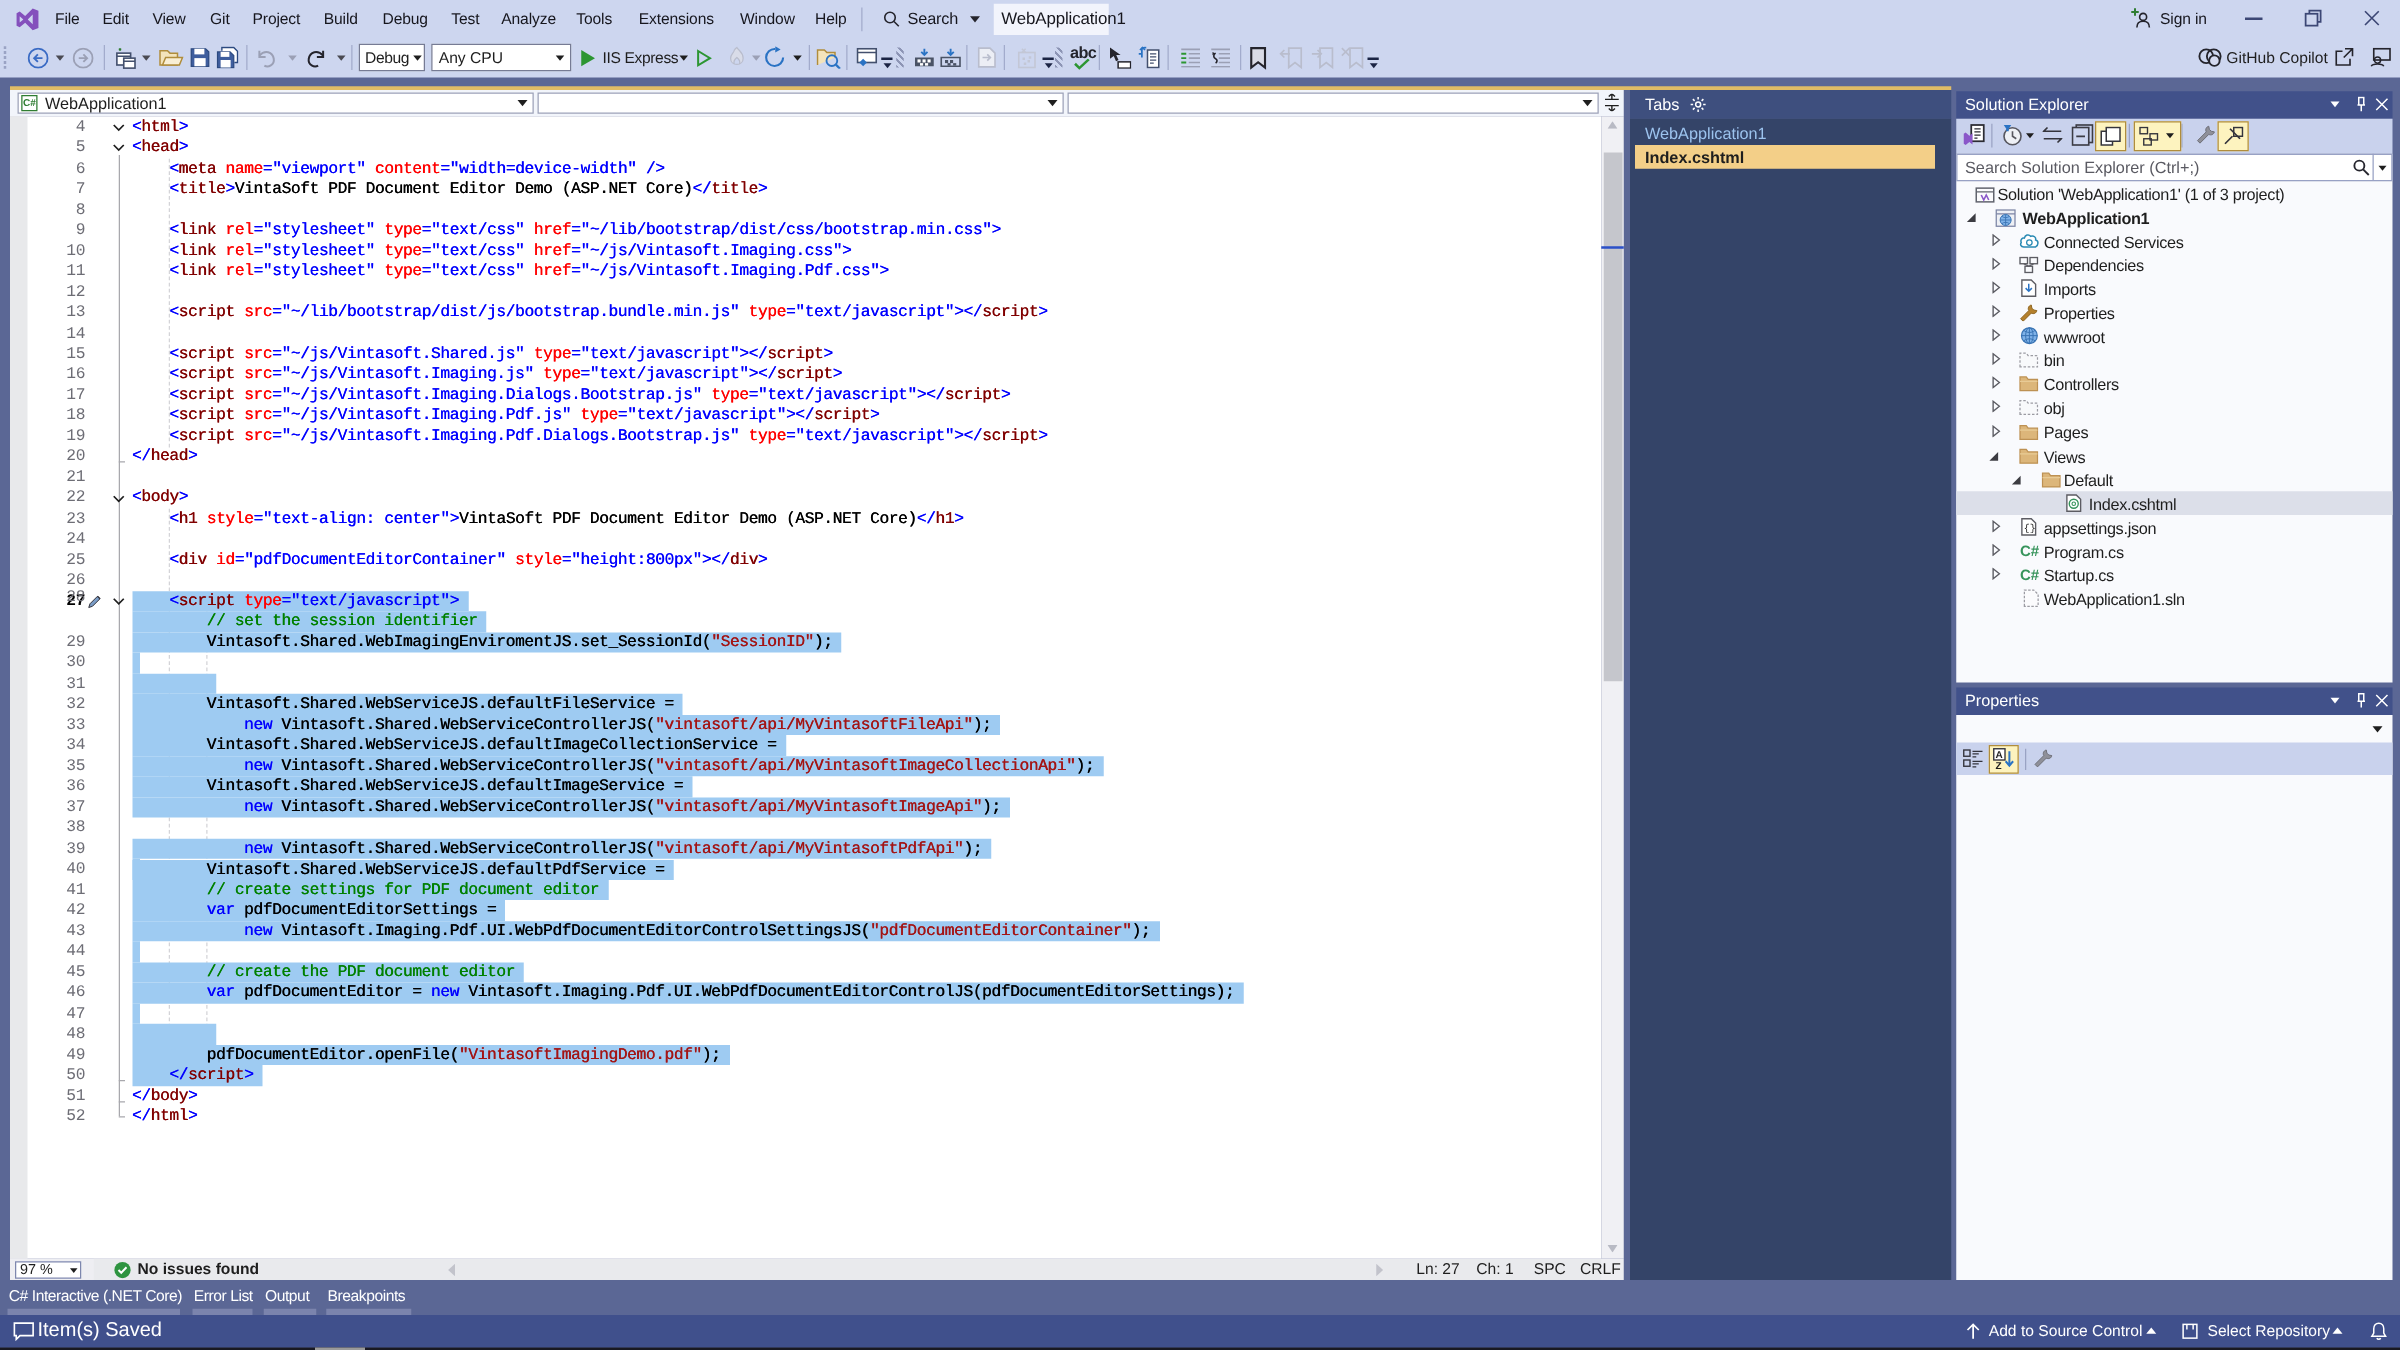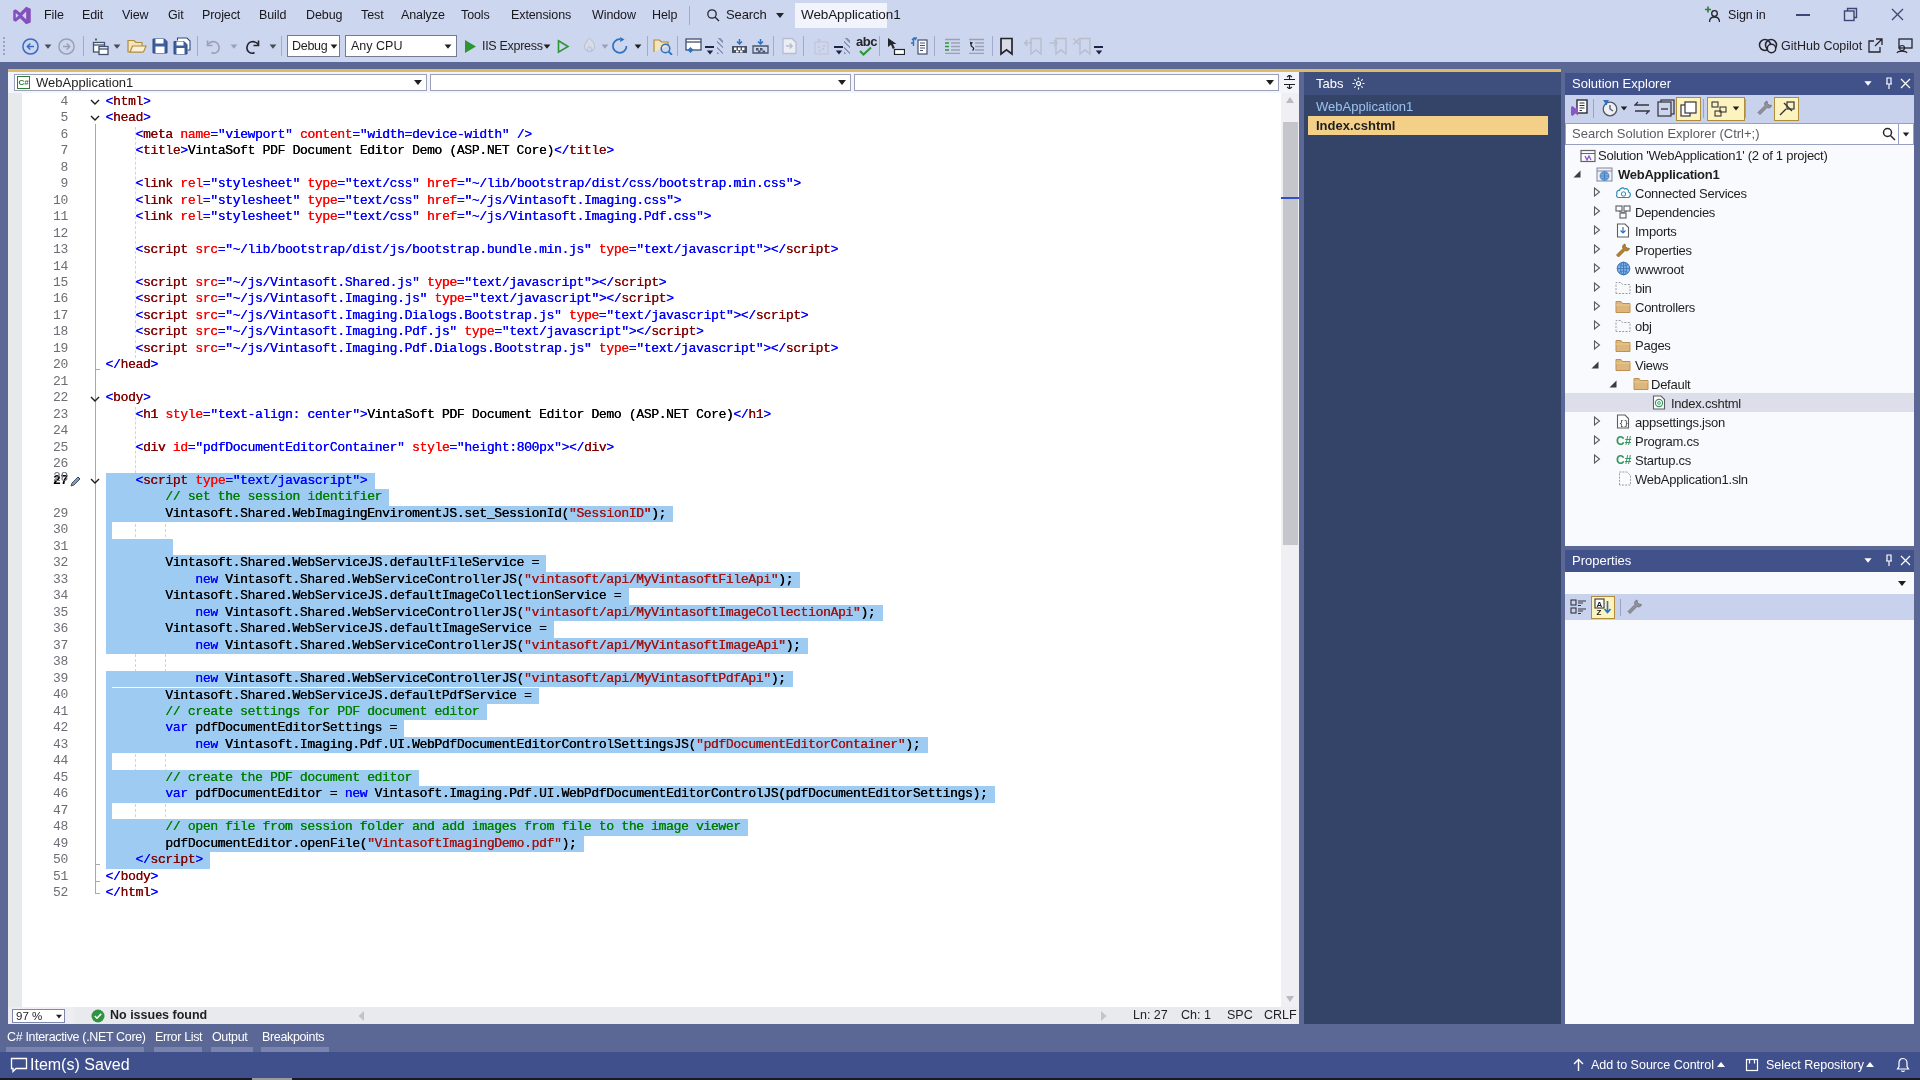--- a/index.html
+++ b/index.html
@@ -347,21 +347,21 @@
 <div class="cl s" style="top:688px;padding-right:7.4px"><i class="k">        </i><i class="k">Vintasoft.Shared.WebServiceJS.defaultPdfService =</i></div>
 <div class="cl s" style="top:670.75px;padding-right:7.4px"><i class="k">            </i><i class="b">new</i><i class="k"> Vintasoft.Shared.WebServiceControllerJS(</i><i class="s">"vintasoft/api/MyVintasoftPdfApi"</i><i class="k">);</i></div>
 <div class="cl s" style="top:687.24px;width:6.5px"></div>
 <div class="cl s" style="top:703.73px;padding-right:7.4px"><i class="k">        </i><i class="g">// create settings for PDF document editor</i></div>
 <div class="cl s" style="top:720.22px;padding-right:7.4px"><i class="k">        </i><i class="b">var</i><i class="k"> pdfDocumentEditorSettings =</i></div>
 <div class="cl s" style="top:736.71px;padding-right:7.4px"><i class="k">            </i><i class="b">new</i><i class="k"> Vintasoft.Imaging.Pdf.UI.WebPdfDocumentEditorControlSettingsJS(</i><i class="s">"pdfDocumentEditorContainer"</i><i class="k">);</i></div>
 <div class="cl s" style="top:753.20px;width:6.5px"></div>
 <div class="cl s" style="top:769.69px;padding-right:7.4px"><i class="k">        </i><i class="g">// create the PDF document editor</i></div>
 <div class="cl s" style="top:786.18px;padding-right:7.4px"><i class="k">        </i><i class="b">var</i><i class="k"> pdfDocumentEditor = </i><i class="b">new</i><i class="k"> Vintasoft.Imaging.Pdf.UI.WebPdfDocumentEditorControlJS(pdfDocumentEditorSettings);</i></div>
 <div class="cl s" style="top:802.67px;width:6.5px"></div>
-<div class="cl s" style="top:819.16px;padding-right:7.4px"><i class="k">        </i><i class="g">// open file from session folder and add images from file to the image viewer</i></div>
+<div class="cl s" style="top:819.16px;padding-right:7.4px"><i class="k">        </i></div>
 <div class="cl s" style="top:835.65px;padding-right:7.4px"><i class="k">        </i><i class="k">pdfDocumentEditor.openFile(</i><i class="s">"VintasoftImagingDemo.pdf"</i><i class="k">);</i></div>
 <div class="cl s" style="top:852.14px;padding-right:7.4px"><i class="k">    </i><i class="b">&lt;/</i><i class="m">script</i><i class="b">&gt;</i></div>
 <div class="cl" style="top:868.63px"><i class="b">&lt;/</i><i class="m">body</i><i class="b">&gt;</i></div>
 <div class="cl" style="top:885.12px"><i class="b">&lt;/</i><i class="m">html</i><i class="b">&gt;</i></div>
 <svg class="abs" style="left:89px;top:95.8px" width="12" height="12" viewBox="0 0 12 12">
         <path d="M2 4 L6 8 L10 4" fill="none" stroke="#1e1e1e" stroke-width="1.4"></path>
       </svg>
       <svg class="abs" style="left:89px;top:112.28999999999999px" width="12" height="12" viewBox="0 0 12 12">
         <path d="M2 4 L6 8 L10 4" fill="none" stroke="#1e1e1e" stroke-width="1.4"></path>
       </svg>
@@ -474,21 +474,21 @@
       <path d="M8.5 8.5 L13 13" stroke="#26262e" stroke-width="1.5"></path>
     </svg>
 <div class="abs" style="left:1898px;top:123px;width:1px;height:22px;background:#98a1c4"></div>
 <div class="carD" style="left:1902px;top:132px;border-top-color:#1e1e1e;transform:scale(0.8)"></div>
 <div class="abs" style="left:1565px;top:145px;width:349px;height:401px;background:#f9fafd"></div>
 <svg class="abs" style="left:1580px;top:148px" width="16" height="15" viewBox="0 0 16 15">
       <rect x="1" y="2.5" width="14" height="11" fill="#fbfbfd" stroke="#61646e" stroke-width="1.2"></rect>
       <path d="M1 5.5 L15 5.5" stroke="#61646e" stroke-width="1"></path>
       <path d="M5 8 L7 12 L9 8 L11 12" stroke="#8a57c9" fill="none" stroke-width="1.3"></path>
     </svg>
-<div class="abs trow" style="left:1598px;top:146px">Solution 'WebApplication1' (2 of 1 project)</div>
+<div class="abs trow" style="left:1598px;top:146px">Solution 'WebApplication1' (1 of 3 project)</div>
 <svg class="abs" style="left:1572px;top:168.6px" width="10" height="10" viewBox="0 0 10 10">
       <path d="M8.5 1.5 L8.5 8.5 L1.5 8.5 Z" fill="#3c3c42"></path>
     </svg>
 <svg class="abs" style="left:1596px;top:167px" width="17" height="15" viewBox="0 0 17 15">
       <rect x="1" y="1" width="15" height="13" fill="#eef0f5" stroke="#7c84a5" stroke-width="1"></rect>
       <path d="M1 4 L16 4" stroke="#7c84a5"></path>
       <circle cx="8.5" cy="9" r="4.4" fill="#7fb2e8" stroke="#3a74b4" stroke-width="0.8"></circle>
       <path d="M4.1 9 L12.9 9 M8.5 4.6 L8.5 13.4 M5.5 6 C7 7.5 10 7.5 11.5 6 M5.5 12 C7 10.5 10 10.5 11.5 12" fill="none" stroke="#3a74b4" stroke-width="0.7"></path>
     </svg>
 <div class="abs trow" style="left:1618px;top:165px;font-weight:bold">WebApplication1</div>

